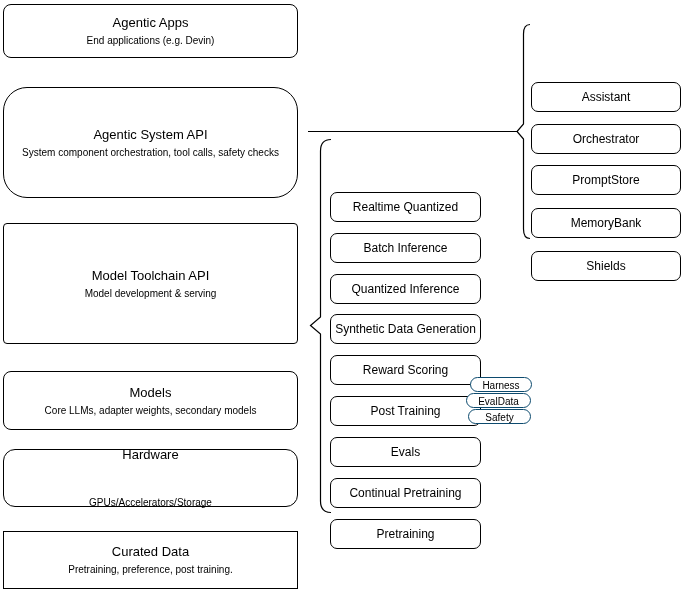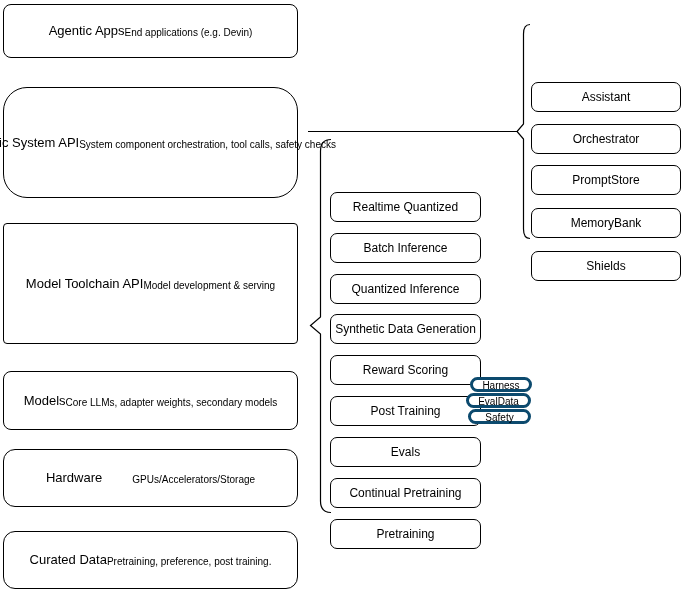--- a/index.html
+++ b/index.html
@@ -21,21 +21,21 @@
     left: 0; top: 0;
     width: 682px; height: 591px;
     pointer-events: none;
   }
   .node {
     position: absolute;
     box-sizing: border-box;
     background: #ffffff;
     border: 1px solid #000000;
     display: flex;
-    flex-direction: row;
+    flex-direction: column;
     align-items: center;
     justify-content: center;
     text-align: center;
   }
   .node .title {
     font-size: 13px;
     line-height: 16px;
     white-space: nowrap;
   }
   .node .subtitle {
@@ -55,24 +55,24 @@
     justify-content: center;
     font-size: 12px;
     white-space: nowrap;
     text-align: center;
     margin-top: 48px;
   }
   .pill {
     position: absolute;
     box-sizing: border-box;
     background: #ffffff;
-    border: 3px solid #0c4a6e;
+    border: 1px solid #0c4a6e;
     border-radius: 999px;
     display: flex;
-    align-items: flex-start;
+    align-items: flex-end;
     justify-content: center;
     font-size: 10px;
     white-space: nowrap;
     z-index: 5;
   }
 </style>
 </head>
 <body>
 
 <div id="canvas">
@@ -101,21 +101,21 @@
   <div class="node" style="left:3px; top:371px; width:295px; height:59px; border-radius:8px;">
     <div class="title">Models</div>
     <div class="subtitle">Core LLMs, adapter weights, secondary models</div>
   </div>
 
   <div class="node" style="left:3px; top:449px; width:295px; height:58px; border-radius:12px;gap:30px;">
     <div class="title">Hardware</div>
     <div class="subtitle">GPUs/Accelerators/Storage</div>
   </div>
 
-  <div class="node" style="left:3px; top:531px; width:295px; height:58px; border-radius:12px;">
+  <div class="node" style="left:3px; top:531px; width:295px; height:58px; border-radius:0;">
     <div class="title">Curated Data</div>
     <div class="subtitle">Pretraining, preference, post training.</div>
   </div>
 
   <div class="small-node" style="left:330px; top:144px; width:151px; height:30px;">
     <span>Realtime Quantized</span>
   </div>
   <div class="small-node" style="left:330px; top:185px; width:151px; height:30px;">
     <span>Batch Inference</span>
   </div>

